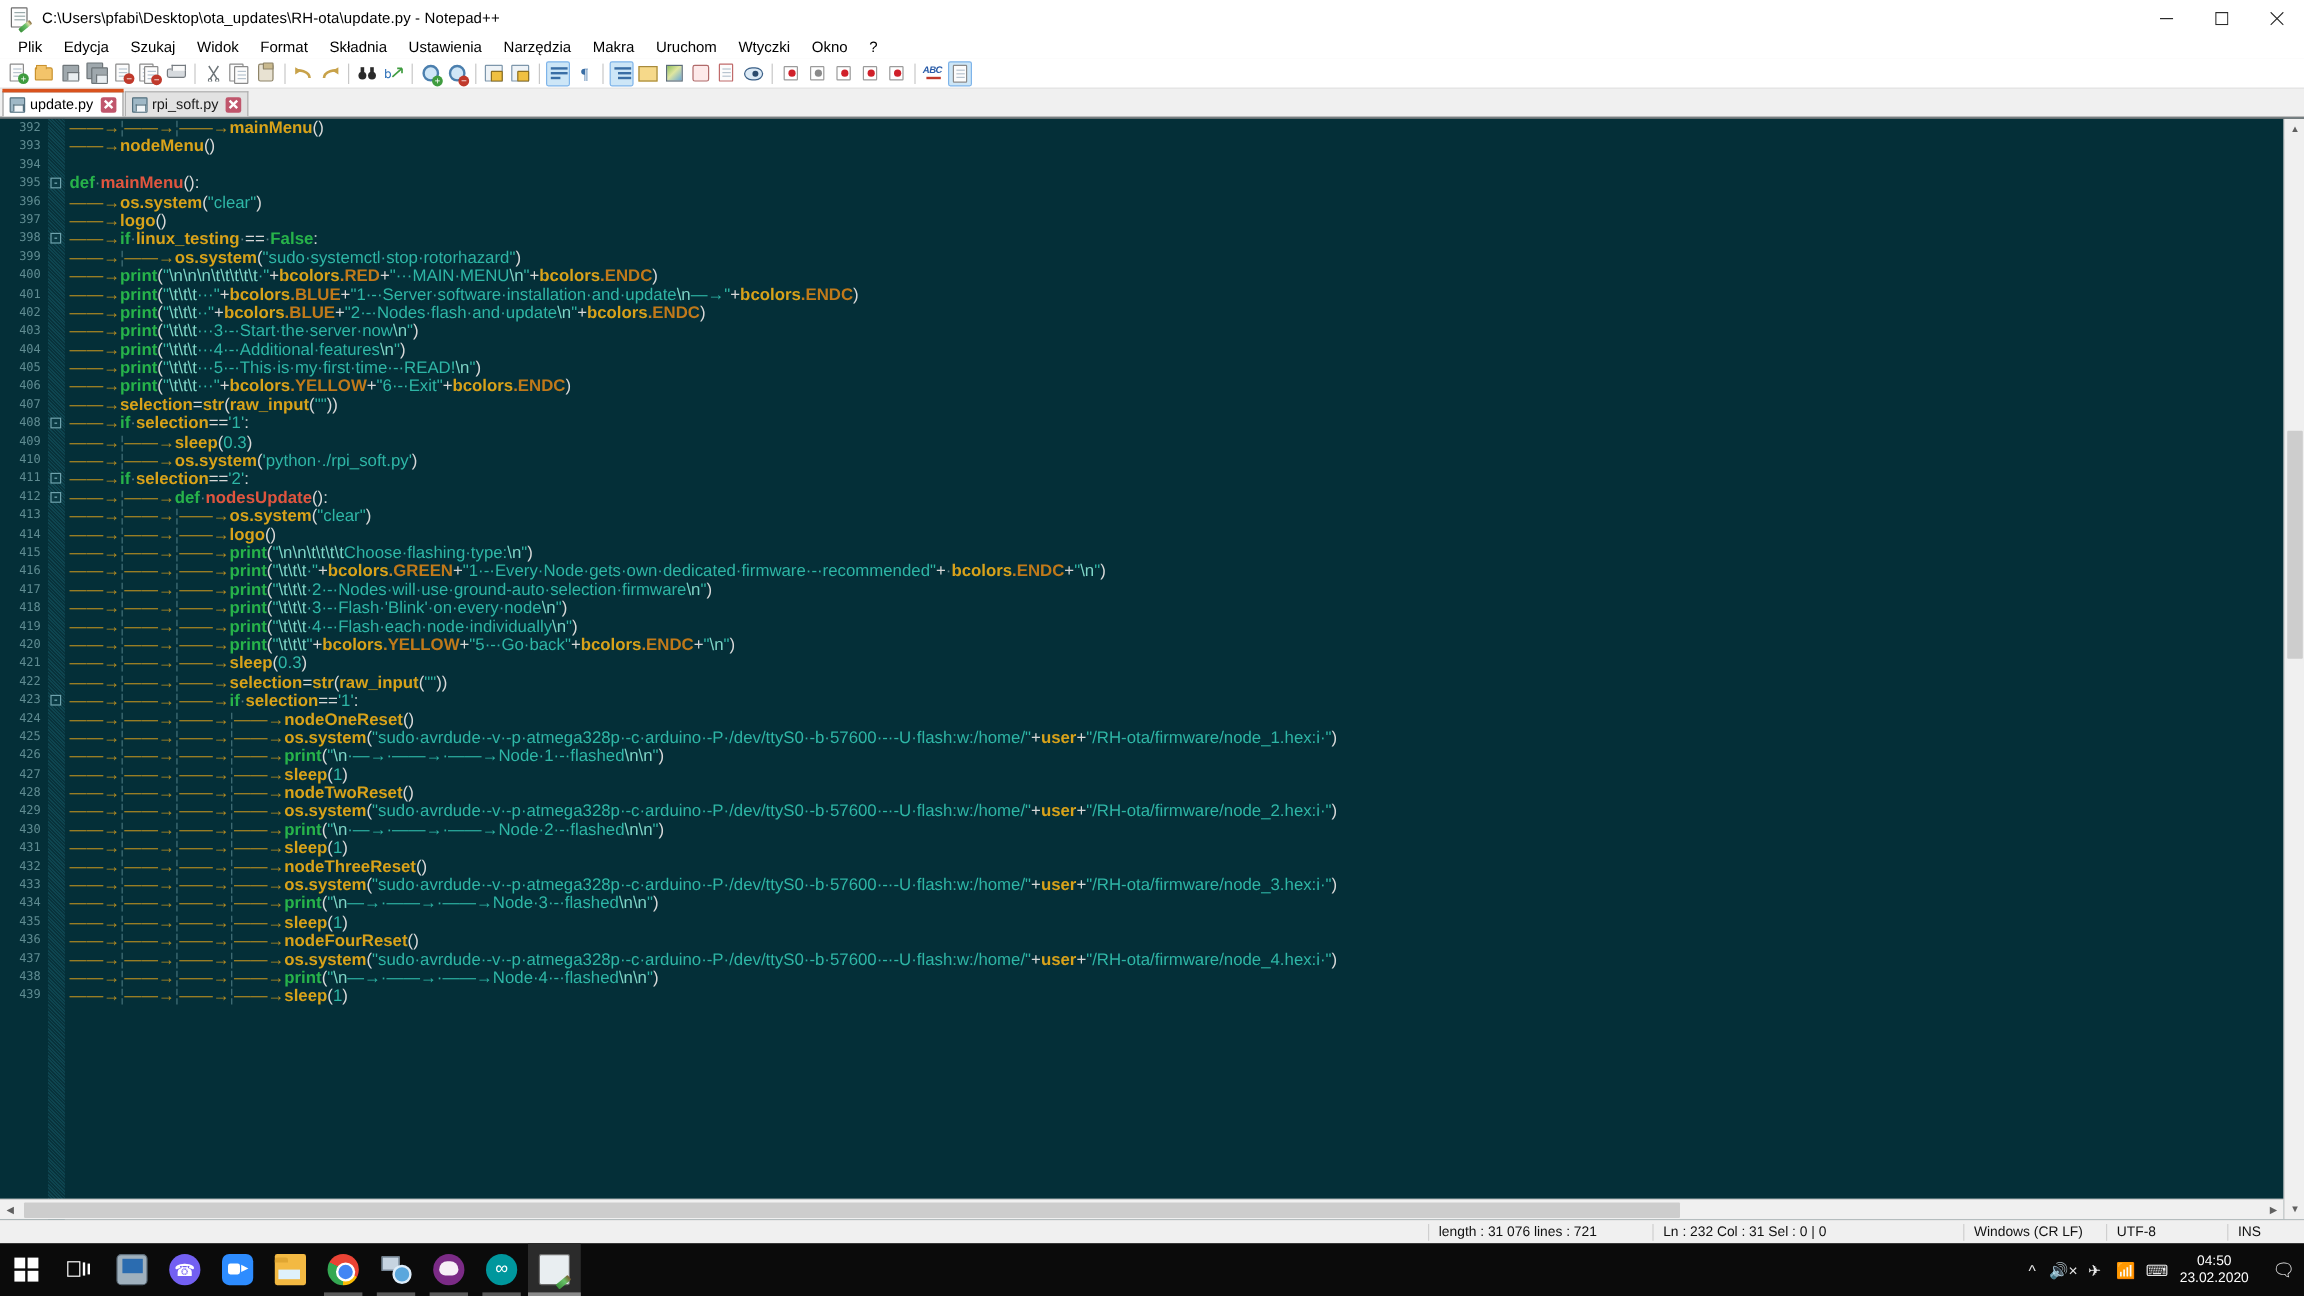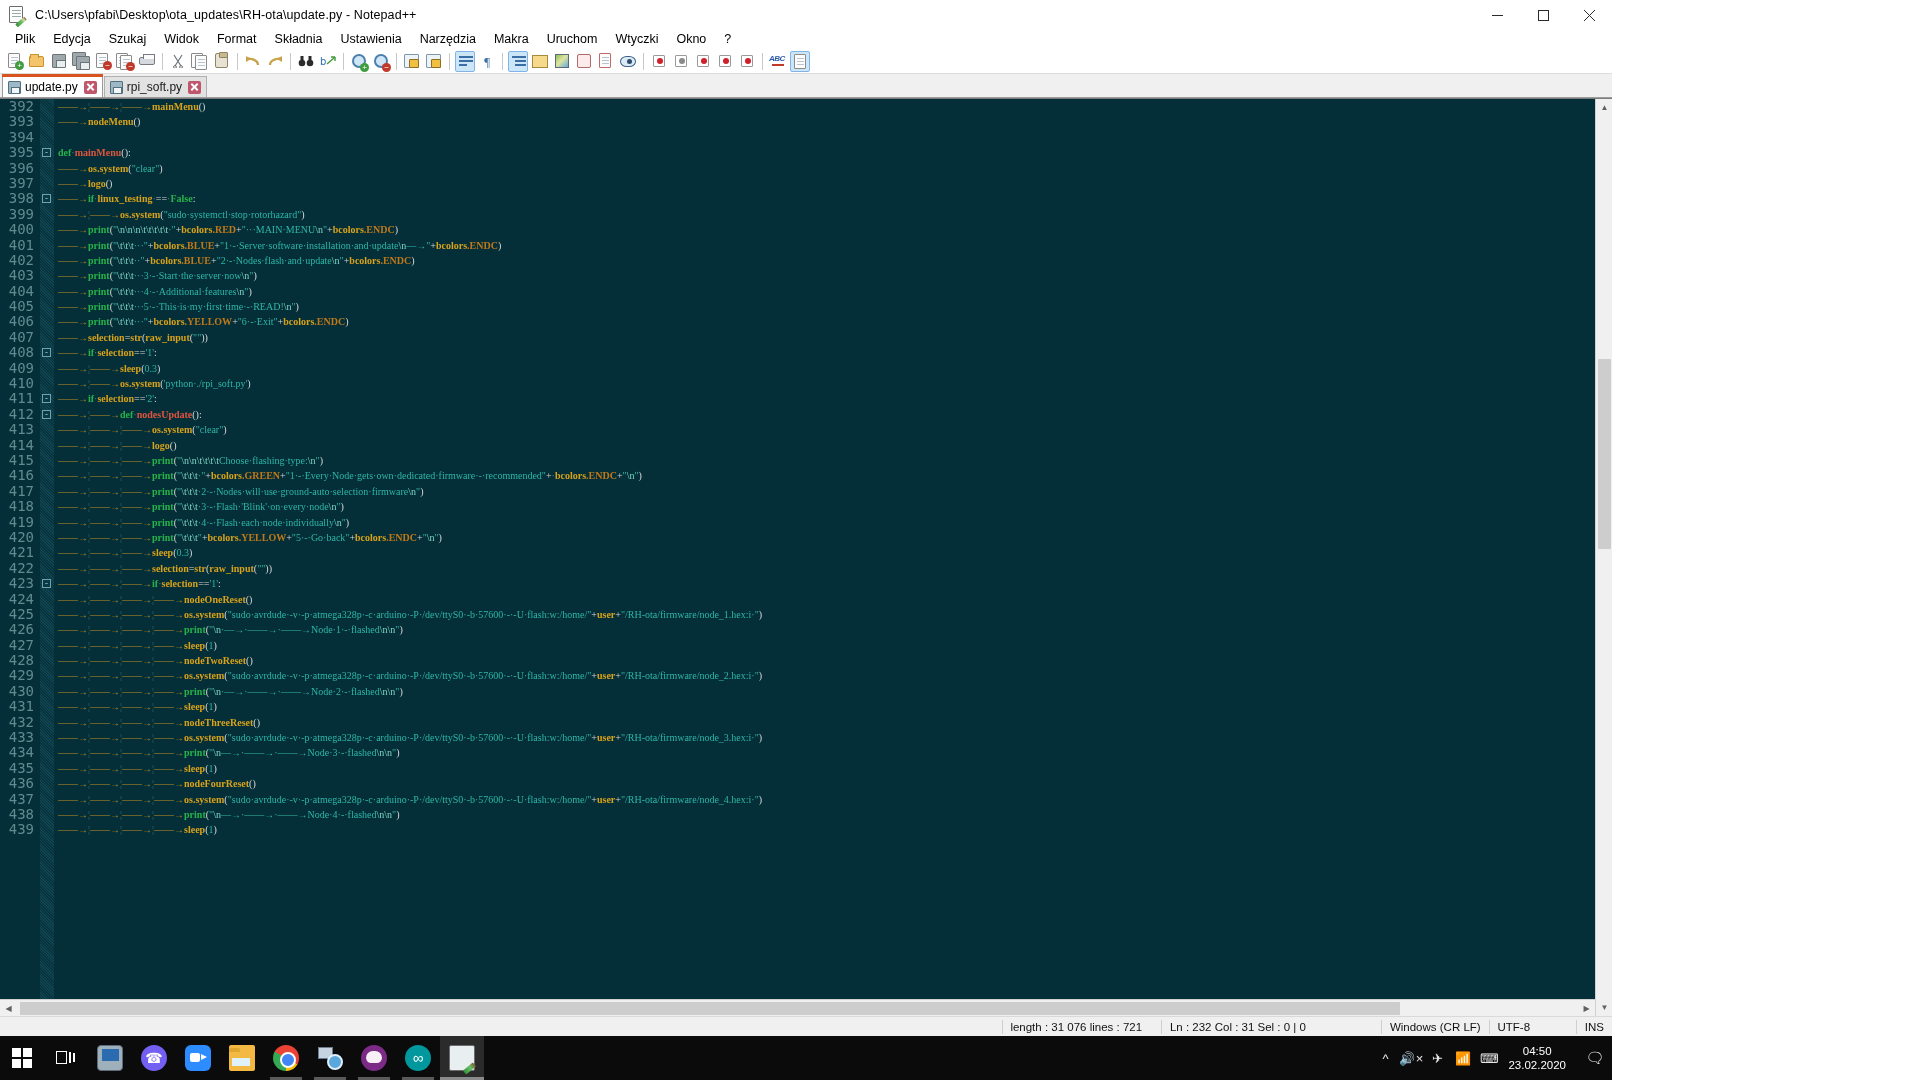--- a/index.html
+++ b/index.html
@@ -4,21 +4,21 @@
 <style>
   * { box-sizing: border-box; }
   html, body {
     margin: 0; padding: 0;
     width: 1920px; height: 1080px;
     overflow: hidden;
     background: #ffffff;
     font-family: "Liberation Sans", sans-serif;
   }
   #app {
-    width: 1612px; height: 1080px;
+    width: 1920px; height: 1080px;
     display: flex; flex-direction: column;
     position: relative;
     background: #f0f0f0;
   }
 
   
   .titlebar {
     height: 30px; min-height: 30px;
     background: #ffffff;
     display: flex; align-items: center;
@@ -252,31 +252,31 @@
 
   
   .editor-wrap {
     flex: 1 1 auto; display: flex; position: relative;
     background: #042f38; overflow: hidden;
     border-top: 1px solid #7d7d7d;
   }
   .gutter {
     width: 40px; flex: none; background: #042f38;
     text-align: right; padding-right: 6px;
-    color: #5f8b91; font-family: "DejaVu Sans Mono", monospace; font-size: 14px;
+    color: #5f8b91; font-family: "DejaVu Sans Mono", monospace; font-size: 10px;
     user-select: none;
   }
   .fold-col {
     width: 14px; flex: none; background: #0a3a44;
     position: relative;
     background-image: repeating-linear-gradient(45deg,#0e4550 0 1px, #08333c 1px 2px);
   }
   .code {
     flex: 1 1 auto; position: relative; overflow: hidden;
-    font-family: Liberation Serif, serif; font-size: 10px;
+    font-family: Liberation Sans, sans-serif; font-size: 14px;
     color: #d7c97a; white-space: pre;
   }
   .ln, .cl, .fc { height: 15.4px; line-height: 15.4px; }
   .fc { position: relative; }
   .fc .box {
     position:absolute; left:2px; top:3px; width:9px; height:9px;
     border:1px solid #6fa3ad; background:#0a3a44; color:#9fd3dc;
     font-size:9px; line-height:7px; text-align:center;
   }
   .cl { padding-left: 4px; }

